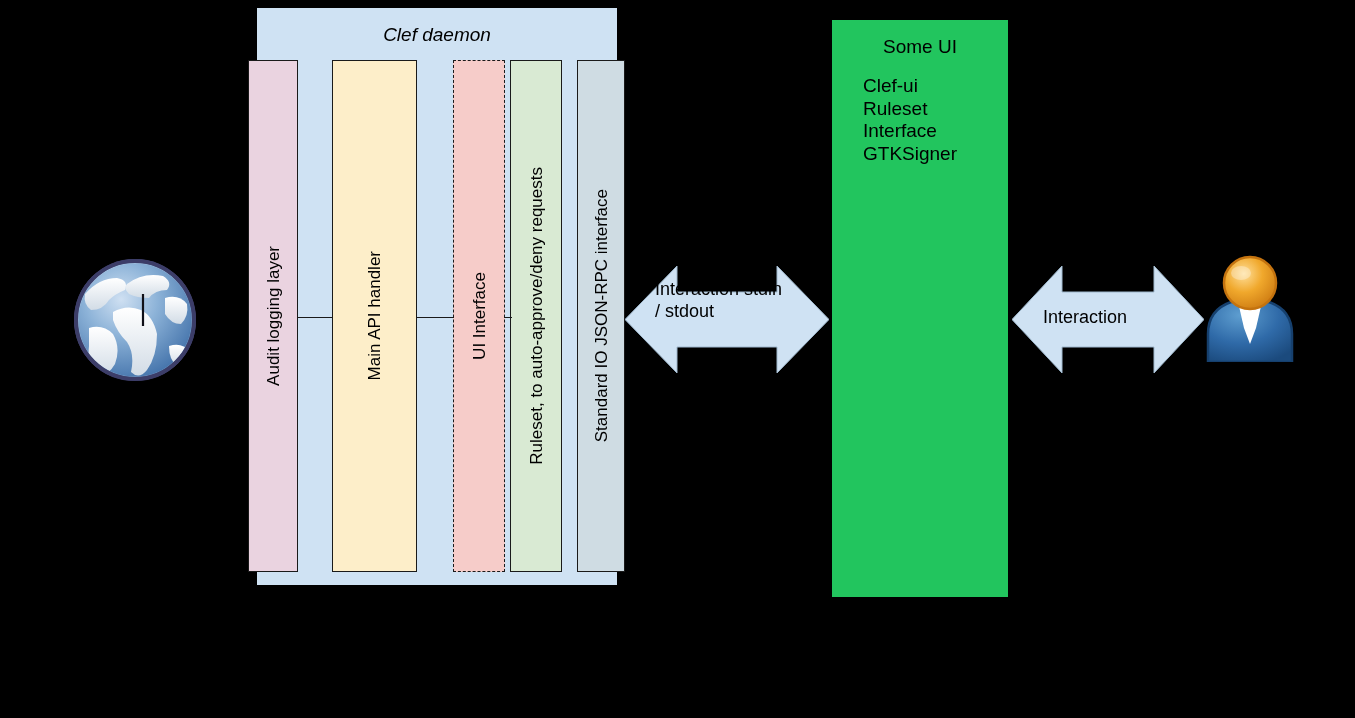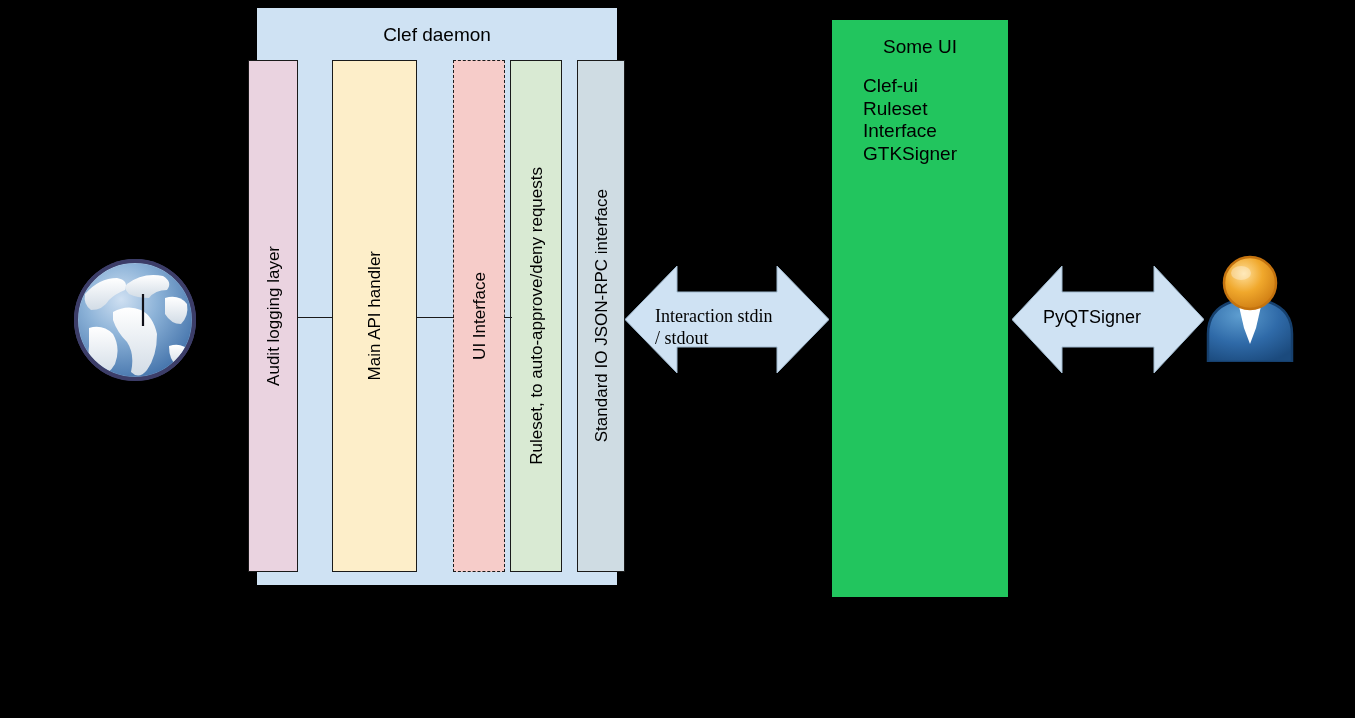--- a/index.html
+++ b/index.html
@@ -25,20 +25,21 @@
     box-sizing: border-box;
   }
   #clef-daemon-title {
     position: absolute;
     left: 0; top: 17px;
     width: 100%;
     text-align: center;
     font-size: 19px;
     color: #000000;
     line-height: 1;
+    font-style: italic;
   }
 
   
   .vbox {
     box-sizing: border-box;
     border: 1px solid #1a1a1a;
     display: flex;
     align-items: center;
     justify-content: center;
   }
@@ -70,21 +71,21 @@
   .dbl-arrow { }
   #arrow-stdio  { left: 625px; top: 266px; width: 204px; height: 107px; }
   #arrow-user   { left: 1012px; top: 266px; width: 192px; height: 107px; }
   .arrow-label {
     position: absolute;
     font-size: 18px;
     color: #000000;
     line-height: 1.22;
     white-space: pre-line;
   }
-  #arrow-stdio-label { left: 655px; top: 306px; font-family: Liberation Serif, serif; }
+  #arrow-stdio-label { left: 655px; top: 279px; }
   #arrow-user-label  { left: 1043px; top: 307px; }
 
   
   #some-ui-panel {
     left: 832px; top: 20px;
     width: 176px; height: 577px;
     background: #22c55e;
     box-sizing: border-box;
   }
   #some-ui-title {
@@ -196,21 +197,21 @@
       <li>Interface</li>
       <li>GTKSigner</li>
     </ul>
   </div>
 
   <div class="abs dbl-arrow" id="arrow-user">
     <svg viewBox="0 0 192 107" width="192" height="107">
       <polygon points="0,53.5 50,0 50,26 142,26 142,0 192,53.5 142,107 142,81 50,81 50,107" fill="#cfe2f3" stroke="#9fb8cd" stroke-width="1"></polygon>
     </svg>
   </div>
-  <div class="arrow-label" id="arrow-user-label">PyQTSigner</div>
+  <div class="arrow-label" id="arrow-user-label">Interaction</div>
 
   <div class="abs" id="user-icon">
     <svg viewBox="0 0 100 110" width="100" height="110">
       <defs>
         <radialGradient id="headGrad" cx="38%" cy="32%" r="72%">
           <stop offset="0%" stop-color="#ffdf9a"></stop>
           <stop offset="50%" stop-color="#f0a82c"></stop>
           <stop offset="100%" stop-color="#cf7d13"></stop>
         </radialGradient>
         <radialGradient id="bodyGrad" cx="38%" cy="22%" r="85%">

